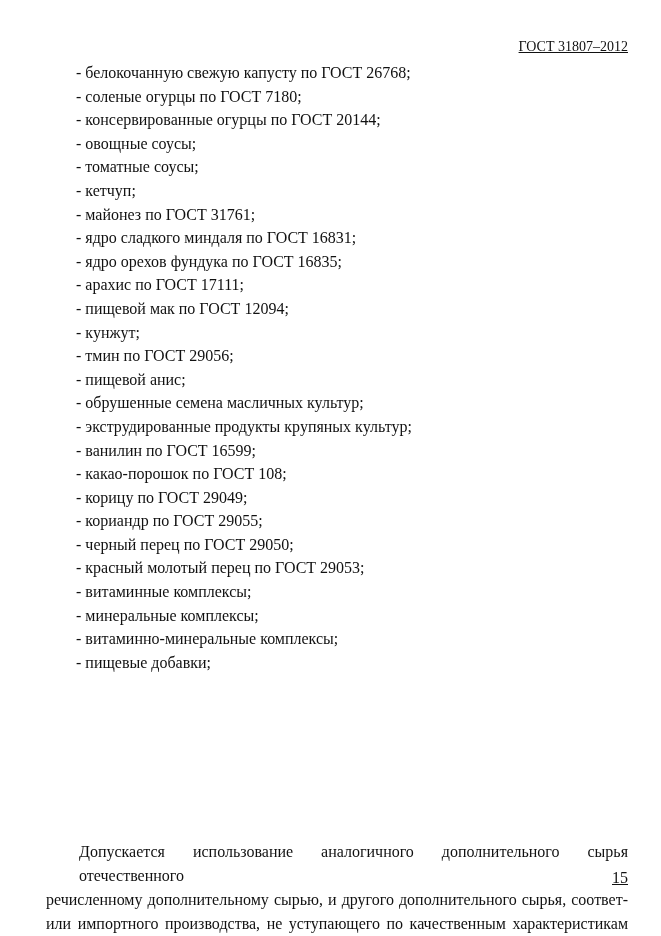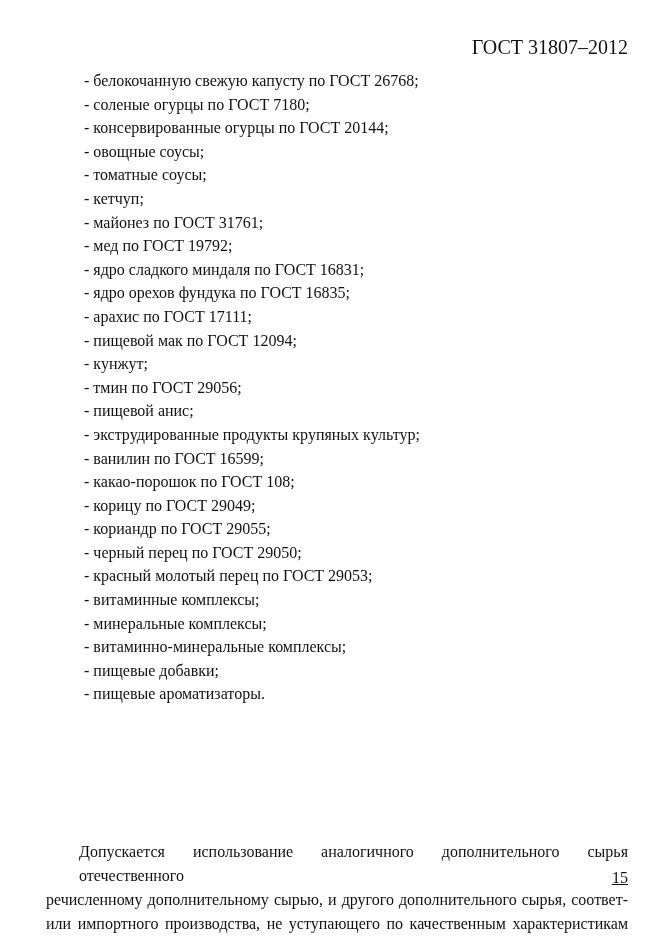--- a/index.html
+++ b/index.html
@@ -12,29 +12,30 @@
     height: 936px;
     position: relative;
     overflow: hidden;
     font-family: "Liberation Serif", "DejaVu Serif", serif;
     color: #111111;
   }
   .header {
     position: absolute;
     top: 37px;
     right: 33px;
-    font-size: 20px;
+    font-size: 14px;
     line-height: 20px;
     white-space: nowrap;
+    text-decoration: underline;
   }
   .list {
     position: absolute;
     top: 60px;
     left: 75px;
-    margin: 9px;
+    margin: 1px;
     padding: 0;
     list-style: none;
   }
   .list li {
     font-size: 16px;
     height: 23.6px;
     line-height: 23.6px;
     white-space: nowrap;
   }
   .para {
@@ -70,40 +71,39 @@
 <div class="header">ГОСТ 31807–2012</div>
 
 <ul class="list">
   <li>- белокочанную свежую капусту по ГОСТ 26768;</li>
   <li>- соленые огурцы по ГОСТ 7180;</li>
   <li>- консервированные огурцы по ГОСТ 20144;</li>
   <li>- овощные соусы;</li>
   <li>- томатные соусы;</li>
   <li>- кетчуп;</li>
   <li>- майонез по ГОСТ 31761;</li>
-  <li>- мед по ГОСТ 19792;</li>
   <li>- ядро сладкого миндаля по ГОСТ 16831;</li>
   <li>- ядро орехов фундука по ГОСТ 16835;</li>
   <li>- арахис по ГОСТ 17111;</li>
   <li>- пищевой мак по  ГОСТ 12094;</li>
   <li>- кунжут;</li>
   <li>- тмин по ГОСТ 29056;</li>
   <li>- пищевой анис;</li>
+  <li>- обрушенные семена масличных культур;</li>
   <li>- экструдированные продукты крупяных культур;</li>
   <li>- ванилин по ГОСТ 16599;</li>
   <li>- какао-порошок по ГОСТ 108;</li>
   <li>- корицу по ГОСТ 29049;</li>
   <li>- кориандр по ГОСТ 29055;</li>
   <li>- черный перец  по ГОСТ 29050;</li>
   <li>- красный молотый перец по ГОСТ 29053;</li>
   <li>- витаминные комплексы;</li>
   <li>- минеральные комплексы;</li>
   <li>- витаминно-минеральные комплексы;</li>
   <li>- пищевые добавки;</li>
-  <li>- пищевые ароматизаторы.</li>
 </ul>
 
 <div class="para">
   <span class="line first">Допускается использование аналогичного дополнительного сырья отечественного</span>
   <span class="line">речисленному дополнительному сырью, и другого дополнительного сырья, соответ-</span>
   <span class="line">или импортного производства, не уступающего по качественным характеристикам пе-</span>
 </div>
 
 <div class="page-number">15</div>
 

